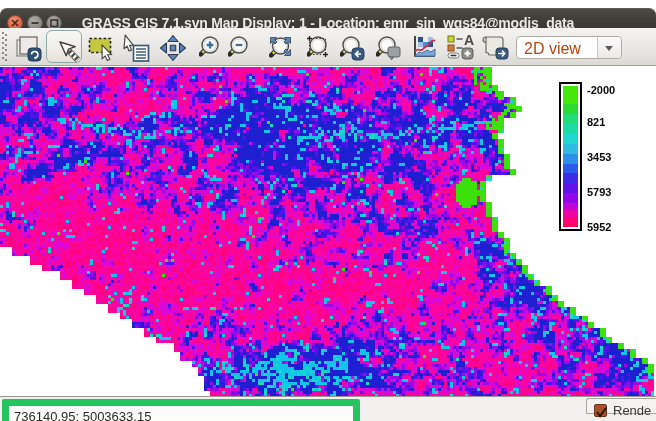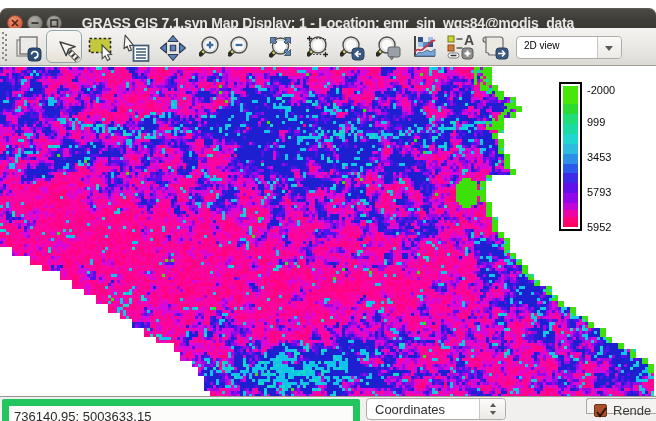--- a/index.html
+++ b/index.html
@@ -24,39 +24,39 @@
  border-bottom:1px solid #a39f98}
 #grip{position:absolute;left:2px;top:4px;width:6px;height:30px;
  background:repeating-linear-gradient(#8d8a83 0 2px,transparent 2px 5px),repeating-linear-gradient(#8d8a83 0 2px,transparent 2px 5px);
  background-size:2px 100%,2px 100%;background-position:0 0,3px 2px;background-repeat:no-repeat}
 .ic{position:absolute;top:8px}
 #pressed{position:absolute;left:46px;top:2px;width:36px;height:33px;
  border:1px solid #8fa8a8;border-radius:6px;
  background:linear-gradient(#f7f6f4,#f0eeea 55%,#e8e0d3)}
 #combo{position:absolute;left:516px;top:8px;width:106px;height:23px;
  background:#fff;border:1px solid #b0ada6;border-radius:4px}
-#combo .t{position:absolute;left:7px;top:3px;font-size:10px;color:#000000}
+#combo .t{position:absolute;left:7px;top:3px;font-size:16px;color:#c2410c}
 #combo .btn{position:absolute;right:0;top:0;width:24px;height:21px;
  border-left:1px solid #c9c6c0;border-radius:0 4px 4px 0;
  background:linear-gradient(#fbfbfa,#eceae6)}
 #combo .arr{position:absolute;right:8px;top:9px;width:0;height:0;
  border-left:4px solid transparent;border-right:4px solid transparent;
  border-top:5px solid #5a5a58}
 
 #map{position:absolute;left:0;top:66px;width:656px;height:330px;background:#fff}
 
 #leg{position:absolute;left:559px;top:16px;width:23px;height:149px;
  background:#000;padding:2px}
 #leg .in{width:19px;height:145px;background:#fff;padding:2px}
 #leg .bar{width:15px;height:141px;background:linear-gradient(
   #45e80a 0 13%,#2bdb31 13% 20%,#20dd77 20% 27%,#1adba4 27% 34%,
   #21d6ce 34% 41%,#2fbbe0 41% 48%,#2e8fe8 48% 55%,#2a5bea 55% 62%,
   #3d2be8 62% 69%,#6311e8 69% 76%,#9308e8 76% 83%,#c106d8 83% 88%,
   #ed04a4 88% 93%,#fd0373 93% 97%,#ff0260 97% 100%)}
-.ll{position:absolute;font-size:11px;font-weight:normal;color:#0a0a0a;left:587px}
+.ll{position:absolute;font-size:11px;font-weight:bold;color:#0a0a0a;left:587px}
 
 #sbar{position:absolute;left:0;top:396px;width:656px;height:25px;
  background:#f1f0ee;border-top:1px solid #98968f}
 #coordbox{position:absolute;left:2px;top:2px;width:358px;height:35px;
  background:#fcfcfb;border:7px solid #22c55e;border-radius:2px}
 #coordbox .t{position:absolute;left:5px;top:3px;font-size:13px;color:#2b2b2b}
 #ccombo{position:absolute;left:366px;top:1px;width:140px;height:22px;
  background:#fff;border:1px solid #b0ada6;border-radius:4px}
 #ccombo .t{position:absolute;left:8px;top:3px;font-size:13px;color:#2f2f2f}
 #ccombo .sp{position:absolute;right:0;top:0;width:26px;height:20px;
@@ -221,34 +221,28 @@
 <path fill="#18d8c8" d="M96 67h3v3h-3zM336 67h3v3h-3zM429 67h3v3h-3zM33 70h3v3h-3zM429 70h3v3h-3zM441 70h3v3h-3zM219 73h3v3h-3zM279 73h3v3h-3zM249 76h3v3h-3zM486 79h3v3h-3zM21 82h3v3h-3zM126 82h3v3h-3zM327 82h3v3h-3zM432 85h3v3h-3zM336 88h3v3h-3zM426 88h3v3h-3zM231 91h3v3h-3zM309 91h3v3h-3zM429 91h3v3h-3zM282 94h3v3h-3zM213 97h3v3h-3zM231 97h3v3h-3zM276 97h6v3h-6zM459 97h3v3h-3zM282 100h3v3h-3zM306 100h6v3h-6zM432 100h3v3h-3zM510 100h3v3h-3zM171 103h3v3h-3zM312 103h3v3h-3zM333 103h3v3h-3zM444 103h3v3h-3zM465 103h3v3h-3zM288 106h3v3h-3zM324 106h3v3h-3zM333 106h3v3h-3zM306 109h3v3h-3zM420 109h3v3h-3zM153 112h3v3h-3zM204 115h3v3h-3zM210 115h3v3h-3zM432 115h3v3h-3zM489 115h3v3h-3zM153 118h3v3h-3zM288 118h3v3h-3zM357 118h3v3h-3zM429 118h3v3h-3zM63 121h3v3h-3zM300 121h3v3h-3zM450 121h6v3h-6zM477 121h3v3h-3zM87 124h3v3h-3zM96 124h6v3h-6zM228 124h3v3h-3zM270 124h3v3h-3zM369 124h3v3h-3zM114 127h3v3h-3zM141 127h3v3h-3zM174 127h3v3h-3zM195 127h3v3h-3zM318 127h3v3h-3zM408 127h3v3h-3zM438 127h3v3h-3zM447 127h6v3h-6zM465 127h3v3h-3zM102 130h3v3h-3zM123 130h3v3h-3zM189 130h3v3h-3zM219 130h3v3h-3zM321 130h3v3h-3zM333 130h3v3h-3zM339 130h6v3h-6zM351 130h3v3h-3zM417 130h3v3h-3zM501 130h3v3h-3zM111 133h3v3h-3zM123 133h6v3h-6zM138 133h3v3h-3zM147 133h3v3h-3zM321 133h3v3h-3zM336 133h6v3h-6zM354 133h3v3h-3zM372 133h3v3h-3zM399 133h6v3h-6zM144 136h3v3h-3zM153 136h3v3h-3zM288 136h3v3h-3zM303 136h3v3h-3zM330 136h3v3h-3zM354 136h3v3h-3zM369 136h6v3h-6zM432 136h6v3h-6zM21 139h3v3h-3zM129 139h3v3h-3zM48 145h3v3h-3zM54 145h3v3h-3zM318 145h3v3h-3zM333 145h3v3h-3zM444 145h3v3h-3zM456 145h6v3h-6zM213 148h3v3h-3zM501 148h3v3h-3zM27 151h3v3h-3zM429 151h3v3h-3zM210 154h3v3h-3zM87 157h3v3h-3zM327 157h3v3h-3zM15 160h3v3h-3zM327 160h3v3h-3zM498 160h3v3h-3zM78 163h3v3h-3zM261 163h3v3h-3zM342 163h3v3h-3zM366 163h6v3h-6zM495 163h3v3h-3zM168 166h3v3h-3zM462 169h6v3h-6zM357 172h3v3h-3zM42 175h3v3h-3zM342 175h3v3h-3zM399 178h3v3h-3zM486 178h6v3h-6zM141 181h3v3h-3zM273 181h3v3h-3zM402 181h3v3h-3zM96 184h3v3h-3zM294 184h3v3h-3zM333 184h3v3h-3zM96 187h3v3h-3zM180 187h3v3h-3zM480 187h3v3h-3zM282 190h3v3h-3zM387 190h3v3h-3zM135 193h3v3h-3zM216 193h3v3h-3zM267 193h3v3h-3zM264 196h3v3h-3zM156 199h3v3h-3zM363 199h3v3h-3zM393 199h3v3h-3zM351 205h3v3h-3zM444 205h3v3h-3zM243 208h3v3h-3zM12 211h3v3h-3zM117 211h3v3h-3zM12 214h3v3h-3zM243 214h3v3h-3zM363 214h3v3h-3zM102 217h3v3h-3zM495 217h3v3h-3zM0 223h3v3h-3zM123 226h3v3h-3zM162 226h3v3h-3zM249 226h3v3h-3zM0 229h3v3h-3zM396 232h3v3h-3zM471 235h3v3h-3zM483 238h3v3h-3zM504 241h3v3h-3zM246 244h3v3h-3zM432 244h3v3h-3zM132 247h3v3h-3zM465 247h3v3h-3zM48 250h3v3h-3zM360 250h3v3h-3zM507 250h3v3h-3zM357 253h3v3h-3zM417 253h3v3h-3zM423 256h6v3h-6zM510 256h3v3h-3zM516 259h3v3h-3zM384 262h3v3h-3zM231 265h3v3h-3zM276 265h3v3h-3zM297 265h3v3h-3zM273 268h3v3h-3zM87 271h3v3h-3zM525 274h3v3h-3zM531 274h3v3h-3zM534 280h3v3h-3zM441 283h3v3h-3zM543 289h3v3h-3zM549 289h3v3h-3zM123 292h3v3h-3zM129 292h3v3h-3zM108 295h3v3h-3zM141 295h3v3h-3zM552 295h3v3h-3zM129 298h3v3h-3zM141 298h3v3h-3zM267 298h3v3h-3zM123 304h6v3h-6zM366 304h3v3h-3zM195 307h3v3h-3zM210 307h3v3h-3zM378 310h3v3h-3zM498 313h3v3h-3zM531 313h3v3h-3zM570 313h3v3h-3zM330 316h3v3h-3zM363 316h3v3h-3zM570 316h3v3h-3zM321 319h3v3h-3zM582 319h3v3h-3zM147 328h3v3h-3zM477 328h3v3h-3zM507 328h3v3h-3zM570 328h3v3h-3zM582 328h3v3h-3zM546 331h3v3h-3zM150 334h3v3h-3zM156 334h3v3h-3zM204 334h3v3h-3zM393 337h3v3h-3zM606 340h3v3h-3zM399 343h6v3h-6zM495 343h3v3h-3zM306 346h3v3h-3zM564 346h3v3h-3zM600 346h3v3h-3zM294 349h3v3h-3zM306 349h3v3h-3zM321 349h3v3h-3zM633 349h3v3h-3zM294 352h6v3h-6zM375 352h3v3h-3zM504 352h3v3h-3zM597 352h3v3h-3zM264 355h3v3h-3zM294 355h3v3h-3zM333 355h3v3h-3zM366 355h3v3h-3zM552 355h6v3h-6zM276 358h3v3h-3zM336 358h3v3h-3zM363 358h3v3h-3zM456 358h3v3h-3zM576 358h3v3h-3zM207 361h3v3h-3zM222 361h3v3h-3zM243 361h3v3h-3zM261 361h3v3h-3zM318 361h3v3h-3zM324 361h3v3h-3zM585 361h3v3h-3zM636 361h3v3h-3zM216 364h3v3h-3zM243 364h3v3h-3zM276 364h3v3h-3zM213 367h3v3h-3zM222 367h3v3h-3zM228 367h6v3h-6zM246 367h3v3h-3zM270 367h3v3h-3zM306 367h3v3h-3zM339 367h3v3h-3zM630 367h3v3h-3zM267 370h3v3h-3zM279 370h3v3h-3zM291 370h3v3h-3zM300 370h6v3h-6zM309 370h3v3h-3zM321 370h6v3h-6zM264 373h3v3h-3zM273 373h3v3h-3zM297 373h3v3h-3zM303 373h3v3h-3zM321 373h3v3h-3zM393 373h6v3h-6zM585 373h3v3h-3zM648 373h3v3h-3zM234 376h3v3h-3zM288 376h3v3h-3zM306 376h3v3h-3zM318 376h3v3h-3zM345 376h3v3h-3zM267 379h3v3h-3zM312 379h6v3h-6zM351 379h3v3h-3zM360 379h3v3h-3zM258 382h6v3h-6zM273 382h3v3h-3zM366 382h3v3h-3zM267 385h6v3h-6zM282 385h3v3h-3zM288 385h3v3h-3zM303 385h3v3h-3zM282 388h3v3h-3zM312 388h3v3h-3zM318 388h3v3h-3zM264 391h3v3h-3zM435 391h3v3h-3zM651 391h3v3h-3zM282 394h3v2h-3zM333 394h3v2h-3zM450 394h3v2h-3zM651 394h3v2h-3z"></path>
 <path fill="#3ce00a" d="M474 67h6v3h-6zM483 67h9v3h-9zM474 70h3v3h-3zM480 70h12v3h-12zM306 73h3v3h-3zM420 73h3v3h-3zM474 73h3v3h-3zM483 73h9v3h-9zM474 76h3v3h-3zM480 76h3v3h-3zM486 76h6v3h-6zM474 79h3v3h-3zM483 79h3v3h-3zM489 79h3v3h-3zM474 82h3v3h-3zM480 82h3v3h-3zM486 82h6v3h-6zM219 85h3v3h-3zM480 85h9v3h-9zM492 85h6v3h-6zM480 88h9v3h-9zM492 88h6v3h-6zM219 91h3v3h-3zM489 91h3v3h-3zM495 91h9v3h-9zM495 94h9v3h-9zM498 97h6v3h-6zM510 97h6v3h-6zM225 100h3v3h-3zM513 100h3v3h-3zM504 103h12v3h-12zM507 106h15v3h-15zM363 109h3v3h-3zM504 109h6v3h-6zM516 109h6v3h-6zM501 112h6v3h-6zM510 112h6v3h-6zM498 115h6v3h-6zM510 115h6v3h-6zM492 118h3v3h-3zM498 118h6v3h-6zM267 121h3v3h-3zM486 121h3v3h-3zM492 121h12v3h-12zM486 124h3v3h-3zM492 124h12v3h-12zM486 127h18v3h-18zM498 130h3v3h-3zM492 133h6v3h-6zM492 136h6v3h-6zM414 139h3v3h-3zM498 139h6v3h-6zM498 142h6v3h-6zM498 145h6v3h-6zM498 148h3v3h-3zM423 151h3v3h-3zM498 151h6v3h-6zM57 154h3v3h-3zM504 154h6v3h-6zM504 157h6v3h-6zM84 160h3v3h-3zM504 160h6v3h-6zM504 163h6v3h-6zM504 166h6v3h-6zM510 169h6v3h-6zM126 172h3v3h-3zM510 172h6v3h-6zM486 175h6v3h-6zM360 178h3v3h-3zM462 178h9v3h-9zM342 181h3v3h-3zM459 181h18v3h-18zM480 181h6v3h-6zM456 184h21v3h-21zM480 184h6v3h-6zM456 187h21v3h-21zM483 187h3v3h-3zM456 190h30v3h-30zM435 193h3v3h-3zM456 193h30v3h-30zM456 196h21v3h-21zM480 196h6v3h-6zM456 199h21v3h-21zM480 199h6v3h-6zM459 202h18v3h-18zM486 202h6v3h-6zM462 205h9v3h-9zM486 205h6v3h-6zM486 208h6v3h-6zM486 211h6v3h-6zM486 214h6v3h-6zM258 217h3v3h-3zM492 217h3v3h-3zM492 220h6v3h-6zM492 223h6v3h-6zM492 226h6v3h-6zM492 229h6v3h-6zM57 232h3v3h-3zM498 232h6v3h-6zM252 235h3v3h-3zM498 235h6v3h-6zM504 238h6v3h-6zM507 241h3v3h-3zM504 244h6v3h-6zM504 247h6v3h-6zM504 250h3v3h-3zM510 253h6v3h-6zM513 256h3v3h-3zM165 259h3v3h-3zM171 259h3v3h-3zM519 259h3v3h-3zM285 262h3v3h-3zM516 262h6v3h-6zM522 265h6v3h-6zM342 268h3v3h-3zM522 268h6v3h-6zM369 271h3v3h-3zM417 271h3v3h-3zM522 271h6v3h-6zM162 274h3v3h-3zM528 274h3v3h-3zM333 277h3v3h-3zM528 277h6v3h-6zM537 280h3v3h-3zM534 283h6v3h-6zM546 286h6v3h-6zM546 289h3v3h-3zM546 292h6v3h-6zM555 295h3v3h-3zM111 298h3v3h-3zM552 298h6v3h-6zM558 301h6v3h-6zM558 304h6v3h-6zM213 307h3v3h-3zM570 307h6v3h-6zM570 310h6v3h-6zM573 313h3v3h-3zM582 316h6v3h-6zM585 319h3v3h-3zM423 322h3v3h-3zM588 322h6v3h-6zM588 325h6v3h-6zM600 328h6v3h-6zM600 331h6v3h-6zM600 334h6v3h-6zM606 337h6v3h-6zM609 340h3v3h-3zM618 343h6v3h-6zM618 346h6v3h-6zM630 349h3v3h-3zM630 352h6v3h-6zM423 355h3v3h-3zM630 355h6v3h-6zM642 358h6v3h-6zM642 361h6v3h-6zM648 364h6v3h-6zM648 367h6v3h-6zM648 370h6v3h-6zM255 373h3v3h-3zM291 388h3v3h-3z"></path>
 <path fill="#ff0380" d="M18 67h6v3h-6zM120 67h3v3h-3zM159 67h6v3h-6zM189 67h6v3h-6zM198 67h3v3h-3zM210 67h3v3h-3zM249 67h3v3h-3zM258 67h3v3h-3zM267 67h6v3h-6zM276 67h6v3h-6zM291 67h3v3h-3zM339 67h6v3h-6zM348 67h3v3h-3zM354 67h3v3h-3zM372 67h3v3h-3zM378 67h3v3h-3zM456 67h3v3h-3zM471 67h3v3h-3zM18 70h3v3h-3zM63 70h3v3h-3zM84 70h3v3h-3zM96 70h3v3h-3zM120 70h3v3h-3zM159 70h9v3h-9zM234 70h3v3h-3zM243 70h3v3h-3zM261 70h6v3h-6zM294 70h3v3h-3zM330 70h3v3h-3zM336 70h3v3h-3zM369 70h9v3h-9zM459 70h12v3h-12zM69 73h3v3h-3zM108 73h6v3h-6zM123 73h3v3h-3zM162 73h3v3h-3zM297 73h3v3h-3zM312 73h6v3h-6zM336 73h6v3h-6zM369 73h3v3h-3zM375 73h3v3h-3zM399 73h3v3h-3zM468 73h3v3h-3zM102 76h6v3h-6zM114 76h3v3h-3zM123 76h3v3h-3zM150 76h3v3h-3zM156 76h6v3h-6zM183 76h3v3h-3zM240 76h3v3h-3zM402 76h3v3h-3zM468 76h3v3h-3zM69 79h3v3h-3zM96 79h3v3h-3zM108 79h6v3h-6zM120 79h3v3h-3zM156 79h3v3h-3zM243 79h3v3h-3zM309 79h9v3h-9zM321 79h3v3h-3zM399 79h3v3h-3zM432 79h3v3h-3zM60 82h3v3h-3zM108 82h3v3h-3zM114 82h3v3h-3zM366 82h6v3h-6zM378 82h3v3h-3zM54 85h3v3h-3zM72 85h3v3h-3zM207 85h3v3h-3zM216 85h3v3h-3zM378 85h3v3h-3zM402 85h3v3h-3zM417 85h3v3h-3zM426 85h3v3h-3zM474 85h3v3h-3zM147 88h3v3h-3zM348 88h3v3h-3zM435 88h3v3h-3zM132 91h3v3h-3zM288 91h3v3h-3zM348 91h3v3h-3zM105 94h6v3h-6zM135 94h3v3h-3zM144 94h6v3h-6zM165 94h3v3h-3zM177 94h3v3h-3zM345 94h3v3h-3zM474 94h3v3h-3zM87 97h3v3h-3zM108 97h3v3h-3zM129 97h6v3h-6zM156 97h3v3h-3zM345 97h3v3h-3zM363 97h6v3h-6zM30 100h3v3h-3zM111 100h3v3h-3zM129 100h9v3h-9zM150 100h3v3h-3zM162 100h3v3h-3zM183 100h3v3h-3zM216 100h9v3h-9zM354 100h3v3h-3zM18 103h3v3h-3zM147 103h6v3h-6zM180 103h3v3h-3zM216 103h3v3h-3zM222 103h3v3h-3zM117 106h6v3h-6zM132 106h3v3h-3zM147 106h6v3h-6zM213 106h3v3h-3zM426 106h3v3h-3zM120 109h6v3h-6zM144 109h3v3h-3zM153 109h3v3h-3zM159 109h3v3h-3zM426 109h3v3h-3zM441 109h3v3h-3zM78 112h3v3h-3zM87 112h6v3h-6zM102 112h3v3h-3zM108 112h3v3h-3zM117 112h6v3h-6zM144 112h3v3h-3zM342 112h3v3h-3zM429 112h3v3h-3zM78 115h3v3h-3zM102 115h3v3h-3zM108 115h6v3h-6zM141 115h3v3h-3zM339 115h3v3h-3zM429 115h3v3h-3zM495 115h3v3h-3zM78 118h3v3h-3zM84 118h3v3h-3zM108 118h6v3h-6zM117 118h3v3h-3zM135 118h3v3h-3zM105 121h3v3h-3zM165 124h3v3h-3zM165 127h3v3h-3zM246 127h3v3h-3zM60 130h3v3h-3zM78 130h3v3h-3zM492 130h3v3h-3zM168 133h3v3h-3zM189 133h3v3h-3zM24 136h3v3h-3zM75 136h3v3h-3zM114 136h3v3h-3zM42 139h3v3h-3zM18 142h3v3h-3zM195 142h3v3h-3zM159 145h6v3h-6zM0 148h3v3h-3zM165 148h6v3h-6zM210 148h3v3h-3zM387 148h3v3h-3zM384 151h6v3h-6zM450 151h3v3h-3zM39 154h3v3h-3zM213 154h3v3h-3zM228 154h3v3h-3zM435 154h3v3h-3zM132 157h6v3h-6zM210 157h3v3h-3zM435 157h6v3h-6zM18 160h6v3h-6zM18 163h3v3h-3zM99 163h3v3h-3zM168 163h3v3h-3zM378 163h3v3h-3zM0 166h3v3h-3zM81 166h3v3h-3zM183 166h3v3h-3zM312 166h3v3h-3zM9 169h3v3h-3zM81 169h3v3h-3zM312 169h3v3h-3zM72 172h6v3h-6zM84 172h3v3h-3zM213 172h3v3h-3zM330 172h3v3h-3zM60 175h6v3h-6zM219 175h3v3h-3zM369 175h3v3h-3zM438 175h3v3h-3zM477 175h3v3h-3zM12 178h3v3h-3zM72 178h3v3h-3zM135 178h3v3h-3zM369 178h3v3h-3zM471 178h3v3h-3zM6 181h3v3h-3zM39 181h3v3h-3zM45 181h3v3h-3zM51 181h3v3h-3zM60 181h9v3h-9zM78 181h6v3h-6zM192 181h3v3h-3zM222 181h3v3h-3zM441 181h3v3h-3zM12 184h3v3h-3zM18 184h3v3h-3zM33 184h9v3h-9zM51 184h9v3h-9zM78 184h6v3h-6zM147 184h3v3h-3zM174 184h3v3h-3zM183 184h3v3h-3zM345 184h3v3h-3zM393 184h3v3h-3zM399 184h3v3h-3zM405 184h3v3h-3zM18 187h6v3h-6zM30 187h9v3h-9zM48 187h6v3h-6zM132 187h3v3h-3zM174 187h3v3h-3zM186 187h3v3h-3zM240 187h3v3h-3zM372 187h3v3h-3zM390 187h6v3h-6zM30 190h3v3h-3zM36 190h3v3h-3zM51 190h3v3h-3zM60 190h9v3h-9zM177 190h3v3h-3zM264 190h6v3h-6zM444 190h3v3h-3zM450 190h6v3h-6zM51 193h15v3h-15zM213 193h3v3h-3zM309 193h3v3h-3zM384 193h6v3h-6zM414 193h3v3h-3zM450 193h6v3h-6zM3 196h3v3h-3zM48 196h3v3h-3zM54 196h6v3h-6zM63 196h3v3h-3zM81 196h6v3h-6zM126 196h3v3h-3zM204 196h3v3h-3zM210 196h6v3h-6zM240 196h9v3h-9zM384 196h3v3h-3zM390 196h3v3h-3zM417 196h3v3h-3zM432 196h6v3h-6zM450 196h3v3h-3zM0 199h3v3h-3zM6 199h3v3h-3zM21 199h3v3h-3zM42 199h3v3h-3zM51 199h12v3h-12zM66 199h3v3h-3zM78 199h3v3h-3zM99 199h3v3h-3zM120 199h9v3h-9zM177 199h6v3h-6zM285 199h6v3h-6zM333 199h6v3h-6zM384 199h3v3h-3zM417 199h3v3h-3zM447 199h9v3h-9zM15 202h3v3h-3zM30 202h3v3h-3zM36 202h6v3h-6zM48 202h3v3h-3zM60 202h9v3h-9zM78 202h3v3h-3zM123 202h3v3h-3zM129 202h6v3h-6zM288 202h3v3h-3zM375 202h3v3h-3zM381 202h3v3h-3zM393 202h3v3h-3zM3 205h3v3h-3zM15 205h3v3h-3zM24 205h9v3h-9zM54 205h9v3h-9zM81 205h3v3h-3zM114 205h6v3h-6zM132 205h3v3h-3zM159 205h3v3h-3zM165 205h3v3h-3zM246 205h3v3h-3zM384 205h6v3h-6zM447 205h3v3h-3zM480 205h3v3h-3zM0 208h3v3h-3zM21 208h3v3h-3zM27 208h6v3h-6zM42 208h3v3h-3zM51 208h3v3h-3zM102 208h6v3h-6zM114 208h3v3h-3zM129 208h3v3h-3zM207 208h3v3h-3zM249 208h9v3h-9zM264 208h3v3h-3zM390 208h3v3h-3zM480 208h3v3h-3zM24 211h3v3h-3zM54 211h3v3h-3zM63 211h3v3h-3zM78 211h3v3h-3zM84 211h6v3h-6zM96 211h3v3h-3zM105 211h9v3h-9zM129 211h3v3h-3zM135 211h3v3h-3zM144 211h3v3h-3zM156 211h3v3h-3zM162 211h3v3h-3zM207 211h3v3h-3zM249 211h3v3h-3zM264 211h3v3h-3zM402 211h3v3h-3zM420 211h3v3h-3zM438 211h3v3h-3zM459 211h3v3h-3zM477 211h3v3h-3zM57 214h6v3h-6zM69 214h3v3h-3zM75 214h3v3h-3zM81 214h3v3h-3zM90 214h3v3h-3zM102 214h6v3h-6zM111 214h6v3h-6zM120 214h6v3h-6zM129 214h6v3h-6zM159 214h9v3h-9zM207 214h3v3h-3zM255 214h3v3h-3zM261 214h3v3h-3zM402 214h3v3h-3zM420 214h3v3h-3zM456 214h6v3h-6zM474 214h9v3h-9zM48 217h3v3h-3zM57 217h3v3h-3zM66 217h3v3h-3zM78 217h9v3h-9zM90 217h6v3h-6zM105 217h3v3h-3zM114 217h6v3h-6zM123 217h9v3h-9zM138 217h9v3h-9zM195 217h3v3h-3zM204 217h3v3h-3zM285 217h3v3h-3zM300 217h6v3h-6zM420 217h3v3h-3zM459 217h3v3h-3zM486 217h3v3h-3zM39 220h6v3h-6zM54 220h3v3h-3zM60 220h3v3h-3zM75 220h9v3h-9zM105 220h6v3h-6zM114 220h6v3h-6zM129 220h3v3h-3zM174 220h3v3h-3zM195 220h3v3h-3zM207 220h3v3h-3zM219 220h3v3h-3zM225 220h3v3h-3zM303 220h3v3h-3zM462 220h6v3h-6zM9 223h3v3h-3zM48 223h3v3h-3zM54 223h9v3h-9zM69 223h3v3h-3zM75 223h3v3h-3zM81 223h3v3h-3zM111 223h3v3h-3zM117 223h3v3h-3zM135 223h3v3h-3zM144 223h6v3h-6zM153 223h3v3h-3zM168 223h3v3h-3zM201 223h6v3h-6zM225 223h12v3h-12zM252 223h12v3h-12zM312 223h3v3h-3zM363 223h3v3h-3zM450 223h3v3h-3zM459 223h3v3h-3zM468 223h3v3h-3zM3 226h6v3h-6zM12 226h3v3h-3zM51 226h3v3h-3zM57 226h15v3h-15zM78 226h3v3h-3zM84 226h6v3h-6zM96 226h9v3h-9zM111 226h3v3h-3zM132 226h6v3h-6zM156 226h3v3h-3zM201 226h9v3h-9zM225 226h6v3h-6zM234 226h3v3h-3zM306 226h3v3h-3zM312 226h3v3h-3zM348 226h3v3h-3zM354 226h3v3h-3zM450 226h9v3h-9zM486 226h6v3h-6zM9 229h6v3h-6zM18 229h3v3h-3zM30 229h3v3h-3zM39 229h3v3h-3zM66 229h3v3h-3zM72 229h3v3h-3zM78 229h3v3h-3zM90 229h3v3h-3zM96 229h3v3h-3zM102 229h6v3h-6zM114 229h3v3h-3zM129 229h3v3h-3zM135 229h3v3h-3zM153 229h6v3h-6zM168 229h3v3h-3zM225 229h3v3h-3zM234 229h3v3h-3zM255 229h3v3h-3zM270 229h3v3h-3zM276 229h3v3h-3zM300 229h3v3h-3zM345 229h3v3h-3zM489 229h3v3h-3zM3 232h3v3h-3zM15 232h3v3h-3zM36 232h3v3h-3zM45 232h3v3h-3zM72 232h6v3h-6zM99 232h6v3h-6zM111 232h3v3h-3zM117 232h3v3h-3zM126 232h9v3h-9zM138 232h3v3h-3zM150 232h3v3h-3zM162 232h3v3h-3zM174 232h3v3h-3zM198 232h9v3h-9zM252 232h3v3h-3zM303 232h3v3h-3zM351 232h3v3h-3zM378 232h3v3h-3zM477 232h3v3h-3zM486 232h3v3h-3zM0 235h6v3h-6zM9 235h3v3h-3zM42 235h3v3h-3zM48 235h3v3h-3zM54 235h3v3h-3zM60 235h3v3h-3zM93 235h6v3h-6zM111 235h3v3h-3zM117 235h3v3h-3zM126 235h3v3h-3zM132 235h9v3h-9zM153 235h6v3h-6zM162 235h3v3h-3zM195 235h6v3h-6zM207 235h6v3h-6zM222 235h3v3h-3zM231 235h6v3h-6zM291 235h3v3h-3zM306 235h3v3h-3zM348 235h3v3h-3zM354 235h6v3h-6zM375 235h3v3h-3zM447 235h3v3h-3zM6 238h9v3h-9zM21 238h6v3h-6zM33 238h3v3h-3zM39 238h3v3h-3zM60 238h3v3h-3zM66 238h3v3h-3zM90 238h6v3h-6zM99 238h12v3h-12zM114 238h3v3h-3zM120 238h3v3h-3zM126 238h3v3h-3zM132 238h3v3h-3zM153 238h6v3h-6zM204 238h6v3h-6zM213 238h3v3h-3zM246 238h3v3h-3zM366 238h6v3h-6zM375 238h3v3h-3zM381 238h3v3h-3zM6 241h6v3h-6zM27 241h3v3h-3zM33 241h3v3h-3zM78 241h3v3h-3zM84 241h3v3h-3zM99 241h3v3h-3zM108 241h3v3h-3zM117 241h6v3h-6zM126 241h3v3h-3zM141 241h3v3h-3zM156 241h3v3h-3zM168 241h3v3h-3zM186 241h3v3h-3zM204 241h3v3h-3zM213 241h3v3h-3zM267 241h3v3h-3zM342 241h6v3h-6zM363 241h3v3h-3zM393 241h3v3h-3zM447 241h3v3h-3zM6 244h9v3h-9zM18 244h6v3h-6zM72 244h6v3h-6zM84 244h3v3h-3zM90 244h6v3h-6zM102 244h3v3h-3zM108 244h6v3h-6zM129 244h3v3h-3zM147 244h3v3h-3zM156 244h6v3h-6zM168 244h3v3h-3zM174 244h3v3h-3zM183 244h6v3h-6zM201 244h3v3h-3zM207 244h3v3h-3zM216 244h3v3h-3zM249 244h3v3h-3zM267 244h3v3h-3zM273 244h3v3h-3zM279 244h3v3h-3zM297 244h3v3h-3zM333 244h3v3h-3zM339 244h9v3h-9zM354 244h6v3h-6zM387 244h3v3h-3zM393 244h6v3h-6zM450 244h3v3h-3zM15 247h3v3h-3zM42 247h6v3h-6zM78 247h3v3h-3zM87 247h6v3h-6zM102 247h3v3h-3zM120 247h6v3h-6zM138 247h6v3h-6zM183 247h6v3h-6zM198 247h3v3h-3zM213 247h3v3h-3zM222 247h12v3h-12zM249 247h3v3h-3zM255 247h3v3h-3zM267 247h3v3h-3zM321 247h6v3h-6zM360 247h3v3h-3zM366 247h3v3h-3zM372 247h6v3h-6zM381 247h3v3h-3zM420 247h3v3h-3zM426 247h3v3h-3zM432 247h3v3h-3zM441 247h3v3h-3zM450 247h3v3h-3zM24 250h3v3h-3zM36 250h3v3h-3zM51 250h3v3h-3zM69 250h12v3h-12zM96 250h3v3h-3zM108 250h3v3h-3zM120 250h3v3h-3zM132 250h6v3h-6zM141 250h3v3h-3zM159 250h6v3h-6zM171 250h3v3h-3zM180 250h6v3h-6zM207 250h3v3h-3zM213 250h3v3h-3zM222 250h6v3h-6zM234 250h3v3h-3zM240 250h3v3h-3zM255 250h3v3h-3zM261 250h3v3h-3zM267 250h3v3h-3zM282 250h3v3h-3zM315 250h3v3h-3zM351 250h3v3h-3zM381 250h3v3h-3zM429 250h3v3h-3zM438 250h3v3h-3zM450 250h3v3h-3zM21 253h3v3h-3zM36 253h6v3h-6zM45 253h3v3h-3zM57 253h3v3h-3zM63 253h3v3h-3zM69 253h3v3h-3zM75 253h3v3h-3zM87 253h3v3h-3zM105 253h6v3h-6zM114 253h3v3h-3zM120 253h3v3h-3zM126 253h3v3h-3zM135 253h3v3h-3zM141 253h12v3h-12zM174 253h3v3h-3zM183 253h3v3h-3zM195 253h3v3h-3zM216 253h12v3h-12zM240 253h3v3h-3zM282 253h3v3h-3zM291 253h3v3h-3zM330 253h3v3h-3zM336 253h3v3h-3zM378 253h3v3h-3zM423 253h12v3h-12zM441 253h3v3h-3zM507 253h3v3h-3zM42 256h3v3h-3zM63 256h3v3h-3zM84 256h6v3h-6zM99 256h3v3h-3zM108 256h3v3h-3zM120 256h6v3h-6zM132 256h3v3h-3zM147 256h6v3h-6zM189 256h3v3h-3zM210 256h3v3h-3zM222 256h3v3h-3zM234 256h6v3h-6zM255 256h3v3h-3zM264 256h3v3h-3zM441 256h3v3h-3zM453 256h3v3h-3zM33 259h3v3h-3zM42 259h3v3h-3zM63 259h9v3h-9zM78 259h6v3h-6zM87 259h3v3h-3zM99 259h3v3h-3zM105 259h3v3h-3zM114 259h6v3h-6zM132 259h6v3h-6zM147 259h3v3h-3zM183 259h12v3h-12zM198 259h3v3h-3zM207 259h6v3h-6zM222 259h3v3h-3zM246 259h3v3h-3zM258 259h12v3h-12zM300 259h3v3h-3zM354 259h3v3h-3zM372 259h3v3h-3zM420 259h6v3h-6zM438 259h6v3h-6zM453 259h6v3h-6zM471 259h3v3h-3zM30 262h12v3h-12zM66 262h9v3h-9zM81 262h3v3h-3zM93 262h6v3h-6zM114 262h12v3h-12zM132 262h3v3h-3zM138 262h9v3h-9zM150 262h3v3h-3zM156 262h3v3h-3zM192 262h6v3h-6zM213 262h3v3h-3zM231 262h6v3h-6zM243 262h3v3h-3zM258 262h9v3h-9zM297 262h6v3h-6zM351 262h6v3h-6zM420 262h3v3h-3zM426 262h6v3h-6zM438 262h3v3h-3zM444 262h3v3h-3zM42 265h6v3h-6zM63 265h9v3h-9zM87 265h3v3h-3zM96 265h6v3h-6zM153 265h6v3h-6zM183 265h3v3h-3zM189 265h9v3h-9zM246 265h3v3h-3zM300 265h3v3h-3zM351 265h3v3h-3zM396 265h3v3h-3zM417 265h3v3h-3zM432 265h3v3h-3zM438 265h3v3h-3zM447 265h6v3h-6zM468 265h6v3h-6zM45 268h3v3h-3zM75 268h3v3h-3zM96 268h3v3h-3zM108 268h6v3h-6zM120 268h3v3h-3zM138 268h3v3h-3zM144 268h3v3h-3zM153 268h3v3h-3zM162 268h3v3h-3zM171 268h6v3h-6zM183 268h9v3h-9zM207 268h3v3h-3zM243 268h6v3h-6zM264 268h3v3h-3zM291 268h6v3h-6zM300 268h3v3h-3zM306 268h3v3h-3zM369 268h3v3h-3zM399 268h3v3h-3zM441 268h6v3h-6zM459 268h3v3h-3zM69 271h3v3h-3zM96 271h3v3h-3zM102 271h6v3h-6zM117 271h3v3h-3zM123 271h3v3h-3zM132 271h3v3h-3zM156 271h3v3h-3zM180 271h3v3h-3zM186 271h3v3h-3zM192 271h3v3h-3zM198 271h3v3h-3zM207 271h3v3h-3zM228 271h3v3h-3zM237 271h12v3h-12zM255 271h6v3h-6zM273 271h12v3h-12zM291 271h3v3h-3zM297 271h3v3h-3zM303 271h6v3h-6zM324 271h3v3h-3zM333 271h3v3h-3zM339 271h3v3h-3zM357 271h6v3h-6zM387 271h6v3h-6zM420 271h3v3h-3zM459 271h3v3h-3zM72 274h6v3h-6zM105 274h3v3h-3zM126 274h6v3h-6zM177 274h9v3h-9zM189 274h3v3h-3zM195 274h3v3h-3zM222 274h9v3h-9zM234 274h6v3h-6zM270 274h3v3h-3zM279 274h6v3h-6zM291 274h3v3h-3zM306 274h6v3h-6zM324 274h3v3h-3zM342 274h3v3h-3zM351 274h6v3h-6zM360 274h3v3h-3zM387 274h6v3h-6zM396 274h3v3h-3zM402 274h3v3h-3zM417 274h3v3h-3zM435 274h3v3h-3zM468 274h3v3h-3zM72 277h6v3h-6zM123 277h3v3h-3zM129 277h6v3h-6zM138 277h3v3h-3zM144 277h3v3h-3zM159 277h3v3h-3zM174 277h3v3h-3zM183 277h3v3h-3zM192 277h9v3h-9zM204 277h3v3h-3zM228 277h3v3h-3zM264 277h6v3h-6zM273 277h3v3h-3zM279 277h3v3h-3zM285 277h6v3h-6zM294 277h3v3h-3zM306 277h6v3h-6zM327 277h3v3h-3zM357 277h3v3h-3zM366 277h6v3h-6zM378 277h3v3h-3zM390 277h12v3h-12zM450 277h3v3h-3zM72 280h6v3h-6zM90 280h3v3h-3zM126 280h3v3h-3zM132 280h3v3h-3zM144 280h6v3h-6zM153 280h3v3h-3zM168 280h6v3h-6zM180 280h3v3h-3zM189 280h3v3h-3zM225 280h3v3h-3zM234 280h6v3h-6zM243 280h3v3h-3zM264 280h3v3h-3zM270 280h12v3h-12zM312 280h6v3h-6zM324 280h9v3h-9zM345 280h3v3h-3zM357 280h6v3h-6zM387 280h3v3h-3zM405 280h6v3h-6zM414 280h3v3h-3zM465 280h3v3h-3zM72 283h6v3h-6zM93 283h6v3h-6zM102 283h6v3h-6zM132 283h3v3h-3zM138 283h3v3h-3zM177 283h9v3h-9zM195 283h3v3h-3zM201 283h12v3h-12zM222 283h3v3h-3zM237 283h6v3h-6zM264 283h3v3h-3zM276 283h9v3h-9zM291 283h3v3h-3zM321 283h3v3h-3zM330 283h3v3h-3zM336 283h3v3h-3zM345 283h6v3h-6zM354 283h6v3h-6zM387 283h9v3h-9zM399 283h3v3h-3zM405 283h6v3h-6zM423 283h3v3h-3zM459 283h3v3h-3zM96 286h9v3h-9zM117 286h3v3h-3zM123 286h3v3h-3zM129 286h3v3h-3zM141 286h9v3h-9zM162 286h6v3h-6zM174 286h3v3h-3zM186 286h9v3h-9zM222 286h6v3h-6zM237 286h6v3h-6zM267 286h3v3h-3zM273 286h15v3h-15zM291 286h3v3h-3zM321 286h3v3h-3zM327 286h12v3h-12zM342 286h6v3h-6zM351 286h3v3h-3zM357 286h3v3h-3zM375 286h6v3h-6zM396 286h3v3h-3zM417 286h3v3h-3zM426 286h3v3h-3zM93 289h3v3h-3zM99 289h6v3h-6zM138 289h3v3h-3zM162 289h3v3h-3zM186 289h9v3h-9zM207 289h3v3h-3zM216 289h3v3h-3zM225 289h6v3h-6zM240 289h3v3h-3zM267 289h3v3h-3zM273 289h6v3h-6zM282 289h3v3h-3zM288 289h3v3h-3zM318 289h9v3h-9zM330 289h30v3h-30zM369 289h6v3h-6zM378 289h3v3h-3zM387 289h3v3h-3zM396 289h3v3h-3zM402 289h3v3h-3zM411 289h3v3h-3zM423 289h6v3h-6zM450 289h3v3h-3zM462 289h3v3h-3zM492 289h3v3h-3zM498 289h3v3h-3zM93 292h3v3h-3zM99 292h9v3h-9zM135 292h3v3h-3zM141 292h3v3h-3zM153 292h3v3h-3zM165 292h3v3h-3zM183 292h12v3h-12zM198 292h3v3h-3zM207 292h3v3h-3zM216 292h6v3h-6zM225 292h6v3h-6zM249 292h3v3h-3zM273 292h6v3h-6zM288 292h3v3h-3zM309 292h9v3h-9zM324 292h3v3h-3zM336 292h6v3h-6zM360 292h12v3h-12zM456 292h3v3h-3zM465 292h6v3h-6zM96 295h3v3h-3zM153 295h3v3h-3zM162 295h9v3h-9zM174 295h15v3h-15zM201 295h3v3h-3zM213 295h6v3h-6zM234 295h9v3h-9zM249 295h3v3h-3zM270 295h6v3h-6zM282 295h9v3h-9zM306 295h3v3h-3zM318 295h3v3h-3zM327 295h6v3h-6zM339 295h6v3h-6zM369 295h3v3h-3zM375 295h3v3h-3zM396 295h3v3h-3zM402 295h3v3h-3zM414 295h3v3h-3zM435 295h3v3h-3zM447 295h3v3h-3zM471 295h3v3h-3zM495 295h3v3h-3zM99 298h3v3h-3zM135 298h3v3h-3zM156 298h3v3h-3zM174 298h6v3h-6zM216 298h6v3h-6zM234 298h9v3h-9zM270 298h3v3h-3zM276 298h6v3h-6zM288 298h3v3h-3zM309 298h6v3h-6zM342 298h3v3h-3zM378 298h3v3h-3zM384 298h3v3h-3zM390 298h6v3h-6zM399 298h6v3h-6zM408 298h3v3h-3zM414 298h3v3h-3zM471 298h3v3h-3zM102 301h6v3h-6zM111 301h3v3h-3zM150 301h3v3h-3zM174 301h6v3h-6zM237 301h3v3h-3zM261 301h3v3h-3zM276 301h3v3h-3zM309 301h3v3h-3zM345 301h3v3h-3zM378 301h3v3h-3zM384 301h3v3h-3zM393 301h3v3h-3zM405 301h3v3h-3zM411 301h6v3h-6zM435 301h3v3h-3zM441 301h6v3h-6zM471 301h3v3h-3zM120 304h3v3h-3zM132 304h3v3h-3zM153 304h3v3h-3zM180 304h9v3h-9zM198 304h3v3h-3zM210 304h3v3h-3zM231 304h3v3h-3zM258 304h3v3h-3zM264 304h3v3h-3zM309 304h9v3h-9zM360 304h3v3h-3zM378 304h9v3h-9zM396 304h9v3h-9zM411 304h6v3h-6zM108 307h6v3h-6zM123 307h6v3h-6zM132 307h3v3h-3zM171 307h3v3h-3zM180 307h3v3h-3zM207 307h3v3h-3zM231 307h3v3h-3zM237 307h3v3h-3zM261 307h3v3h-3zM267 307h3v3h-3zM276 307h3v3h-3zM285 307h6v3h-6zM306 307h3v3h-3zM363 307h6v3h-6zM396 307h3v3h-3zM402 307h3v3h-3zM441 307h3v3h-3zM447 307h3v3h-3zM468 307h3v3h-3zM108 310h3v3h-3zM210 310h3v3h-3zM237 310h3v3h-3zM258 310h6v3h-6zM291 310h9v3h-9zM303 310h3v3h-3zM309 310h3v3h-3zM315 310h6v3h-6zM345 310h6v3h-6zM387 310h3v3h-3zM399 310h3v3h-3zM462 310h3v3h-3zM138 313h3v3h-3zM189 313h3v3h-3zM255 313h3v3h-3zM279 313h6v3h-6zM288 313h3v3h-3zM294 313h6v3h-6zM318 313h3v3h-3zM324 313h6v3h-6zM339 313h3v3h-3zM393 313h3v3h-3zM459 313h3v3h-3zM465 313h3v3h-3zM477 313h3v3h-3zM555 313h3v3h-3zM120 316h3v3h-3zM129 316h3v3h-3zM150 316h3v3h-3zM159 316h3v3h-3zM168 316h3v3h-3zM237 316h9v3h-9zM258 316h3v3h-3zM273 316h3v3h-3zM300 316h3v3h-3zM324 316h3v3h-3zM414 316h3v3h-3zM435 316h3v3h-3zM459 316h3v3h-3zM465 316h3v3h-3zM483 316h3v3h-3zM537 316h3v3h-3zM186 319h9v3h-9zM255 319h3v3h-3zM267 319h3v3h-3zM300 319h6v3h-6zM315 319h6v3h-6zM324 319h3v3h-3zM330 319h3v3h-3zM336 319h3v3h-3zM411 319h3v3h-3zM417 319h3v3h-3zM483 319h3v3h-3zM525 319h6v3h-6zM153 322h3v3h-3zM165 322h3v3h-3zM186 322h3v3h-3zM204 322h6v3h-6zM273 322h3v3h-3zM312 322h3v3h-3zM342 322h3v3h-3zM411 322h3v3h-3zM516 322h3v3h-3zM150 325h3v3h-3zM273 325h3v3h-3zM294 325h3v3h-3zM306 325h3v3h-3zM408 325h3v3h-3zM432 325h6v3h-6zM516 325h3v3h-3zM555 325h3v3h-3zM153 328h3v3h-3zM168 328h3v3h-3zM177 328h3v3h-3zM261 328h3v3h-3zM306 328h3v3h-3zM411 328h3v3h-3zM555 328h3v3h-3zM270 331h9v3h-9zM294 331h6v3h-6zM306 331h3v3h-3zM459 331h3v3h-3zM516 331h3v3h-3zM558 331h3v3h-3zM564 331h6v3h-6zM144 334h6v3h-6zM153 334h3v3h-3zM174 334h3v3h-3zM198 334h3v3h-3zM261 334h3v3h-3zM267 334h3v3h-3zM273 334h3v3h-3zM279 334h3v3h-3zM297 334h12v3h-12zM324 334h3v3h-3zM480 334h3v3h-3zM489 334h3v3h-3zM156 337h3v3h-3zM198 337h3v3h-3zM213 337h3v3h-3zM270 337h6v3h-6zM297 337h6v3h-6zM306 337h3v3h-3zM459 337h3v3h-3zM519 337h3v3h-3zM171 340h3v3h-3zM198 340h3v3h-3zM240 340h3v3h-3zM273 340h3v3h-3zM303 340h3v3h-3zM519 340h3v3h-3zM174 343h3v3h-3zM204 343h3v3h-3zM216 343h3v3h-3zM435 343h3v3h-3zM216 346h3v3h-3zM438 346h3v3h-3zM483 346h3v3h-3zM534 346h9v3h-9zM423 349h3v3h-3zM438 349h3v3h-3zM444 349h6v3h-6zM528 349h3v3h-3zM189 352h3v3h-3zM207 352h3v3h-3zM420 352h3v3h-3zM438 352h3v3h-3zM522 352h3v3h-3zM528 352h3v3h-3zM186 355h3v3h-3zM219 355h9v3h-9zM426 355h3v3h-3zM435 355h3v3h-3zM585 355h3v3h-3zM378 358h3v3h-3zM438 358h3v3h-3zM471 358h9v3h-9zM504 358h6v3h-6zM522 358h3v3h-3zM528 358h3v3h-3zM540 358h3v3h-3zM378 361h3v3h-3zM549 361h3v3h-3zM588 361h3v3h-3zM603 361h3v3h-3zM219 364h3v3h-3zM426 364h3v3h-3zM474 364h6v3h-6zM549 364h6v3h-6zM585 364h3v3h-3zM594 364h3v3h-3zM408 367h3v3h-3zM495 367h3v3h-3zM507 367h3v3h-3zM516 367h3v3h-3zM546 367h3v3h-3zM588 367h3v3h-3zM498 370h3v3h-3zM513 370h3v3h-3zM534 370h3v3h-3zM492 373h3v3h-3zM582 373h3v3h-3zM405 376h3v3h-3zM438 376h3v3h-3zM489 379h3v3h-3zM507 379h3v3h-3zM525 379h3v3h-3zM537 379h3v3h-3zM585 379h3v3h-3zM651 379h3v3h-3zM420 382h6v3h-6zM444 382h3v3h-3zM468 382h3v3h-3zM504 382h9v3h-9zM585 382h3v3h-3zM648 382h3v3h-3zM417 385h9v3h-9zM444 385h3v3h-3zM489 385h3v3h-3zM525 385h3v3h-3zM585 385h6v3h-6zM651 385h3v3h-3zM255 388h3v3h-3zM417 388h3v3h-3zM480 388h6v3h-6zM528 388h3v3h-3zM546 388h9v3h-9zM219 391h3v3h-3zM498 391h3v3h-3zM525 391h3v3h-3zM546 391h3v3h-3zM576 391h3v3h-3zM612 391h3v3h-3zM210 394h6v2h-6zM318 394h3v2h-3zM372 394h3v2h-3zM405 394h3v2h-3zM507 394h6v2h-6zM519 394h9v2h-9zM543 394h6v2h-6zM555 394h3v2h-3zM576 394h6v2h-6zM618 394h6v2h-6z"></path>
   </svg>
   <div id="leg">
         <div class="in">
           <div class="bar"></div>
         </div>
       </div>
   <span class="ll" style="top:18px">-2000</span>
-  <span class="ll" style="top:50px">999</span>
+  <span class="ll" style="top:50px">821</span>
   <span class="ll" style="top:85px">3453</span>
   <span class="ll" style="top:120px">5793</span>
   <span class="ll" style="top:155px">5952</span>
  </div>
  <div id="sbar">
   <div id="coordbox">
         <span class="t">736140.95; 5003633.15</span>
-      </div>
-  <div id="ccombo">
-        <span class="t">Coordinates</span>
-        <span class="sp"></span>
-        <span class="u"></span>
-        <span class="d"></span>
       </div>
   <div id="rpanel">
         <div id="rcheck"><svg width="13" height="13">
      <path d="M2 6l3 4 6-8" stroke="#2b1408" stroke-width="2" fill="none"></path>
           </svg></div>
    <span class="t">Rende</span>
       </div>
  </div>
 </div>
 

